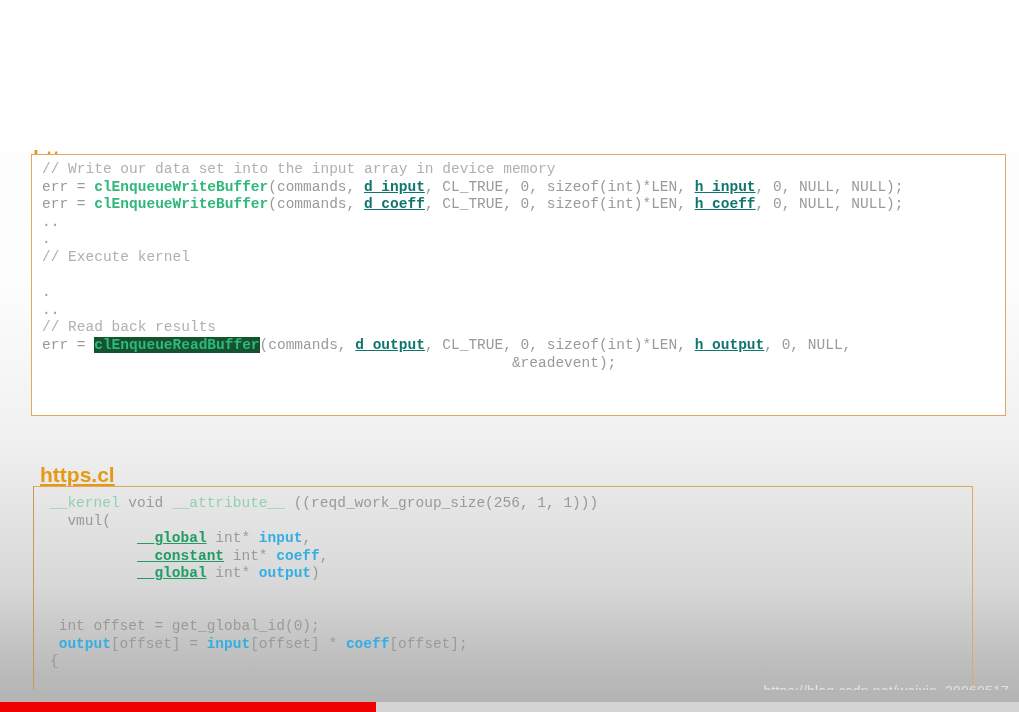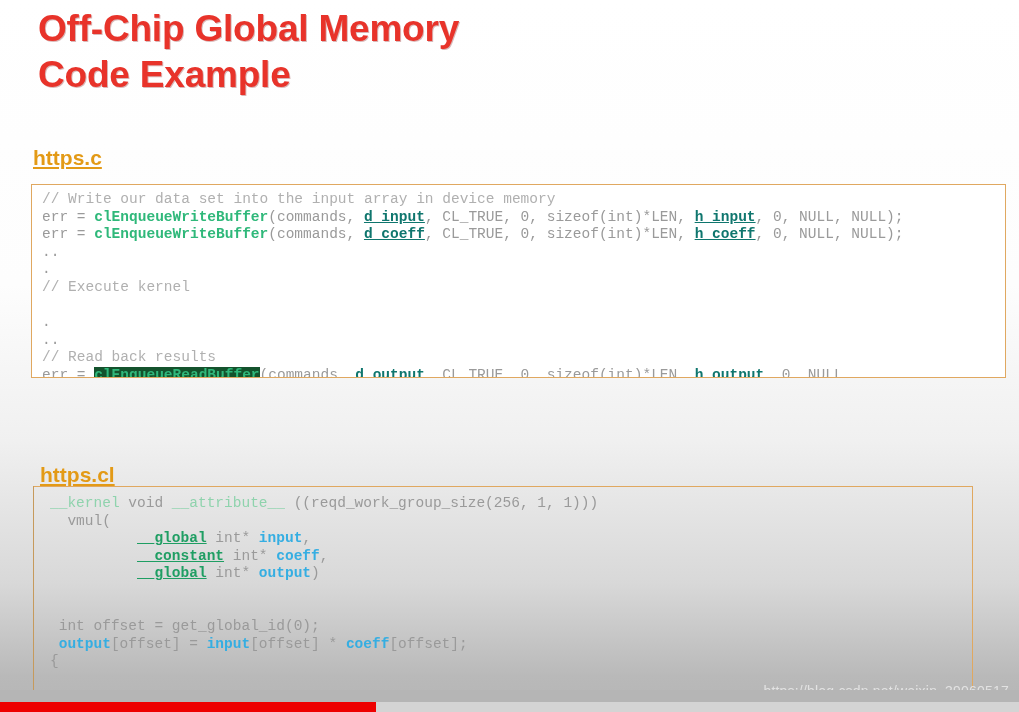--- a/index.html
+++ b/index.html
@@ -57,23 +57,23 @@
     box-sizing: border-box;
     font-family: "Liberation Mono", "DejaVu Sans Mono", monospace;
     font-size: 14.5px;
     line-height: 17.6px;
     color: #9a9a9a;
     white-space: pre;
     overflow: hidden;
   }
   #box-hostc {
     left: 31px;
-    top: 184px;
+    top: 154px;
     width: 975px;
-    height: 194px;
+    height: 262px;
     background: #ffffff;
     padding: 6px 4px 0 10px;
   }
   #box-kernelcl {
     left: 33px;
     top: 486px;
     width: 940px;
     height: 202px;
     background: transparent;
     border-bottom: none;
@@ -136,22 +136,20 @@
     width: 1px;
     height: 216px;
     background: #c69a5c;
   }
 </style>
 </head>
 <body>
 
 <div id="slide">
 
-  <div id="title">Off-Chip Global Memory
-Code Example</div>
 
   <div class="file-label" id="label-hostc">https.c</div>
 
   <div class="code-box" id="box-hostc"><span class="code-line"><span class="cmt">// Write our data set into the input array in device memory</span></span><span class="code-line"><span class="plain">err = </span><span class="fn">clEnqueueWriteBuffer</span><span class="plain">(commands, </span><span class="var">d_input</span><span class="plain">, CL_TRUE, 0, sizeof(int)*LEN, </span><span class="var">h_input</span><span class="plain">, 0, NULL, NULL);</span></span><span class="code-line"><span class="plain">err = </span><span class="fn">clEnqueueWriteBuffer</span><span class="plain">(commands, </span><span class="var">d_coeff</span><span class="plain">, CL_TRUE, 0, sizeof(int)*LEN, </span><span class="var">h_coeff</span><span class="plain">, 0, NULL, NULL);</span></span><span class="code-line"><span class="plain">..</span></span><span class="code-line"><span class="plain">.</span></span><span class="code-line"><span class="cmt">// Execute kernel</span></span><span class="code-line"><span class="plain"> </span></span><span class="code-line"><span class="plain">.</span></span><span class="code-line"><span class="plain">..</span></span><span class="code-line"><span class="cmt">// Read back results</span></span><span class="code-line"><span class="plain">err = </span><span class="fn-hl">clEnqueueReadBuffer</span><span class="plain">(commands, </span><span class="var">d_output</span><span class="plain">, CL_TRUE, 0, sizeof(int)*LEN, </span><span class="var">h_output</span><span class="plain">, 0, NULL,</span></span><span class="code-line"><span class="plain">                                                      &amp;readevent);</span></span></div>
 
   <div class="file-label" id="label-kernelcl">https.cl</div>
 
   <div class="code-box" id="box-kernelcl"><span class="code-line"><span class="qual">__kernel</span><span class="plain"> void </span><span class="qual">__attribute__</span><span class="plain"> ((reqd_work_group_size(256, 1, 1)))</span></span><span class="code-line"><span class="plain">  vmul(</span></span><span class="code-line"><span class="plain">          </span><span class="qualb">__global</span><span class="plain"> int* </span><span class="varp">input</span><span class="plain">,</span></span><span class="code-line"><span class="plain">          </span><span class="qualb">__constant</span><span class="plain"> int* </span><span class="varp">coeff</span><span class="plain">,</span></span><span class="code-line"><span class="plain">          </span><span class="qualb">__global</span><span class="plain"> int* </span><span class="varp">output</span><span class="plain">)</span></span><span class="code-line"><span class="plain"> </span></span><span class="code-line"><span class="plain"> </span></span><span class="code-line"><span class="plain"> int offset = get_global_id(0);</span></span><span class="code-line"><span class="plain"> </span><span class="varp">output</span><span class="plain">[offset] = </span><span class="varp">input</span><span class="plain">[offset] * </span><span class="varp">coeff</span><span class="plain">[offset];</span></span><span class="code-line"><span class="plain">{</span></span></div>
 
   <div id="left-divider"></div>

